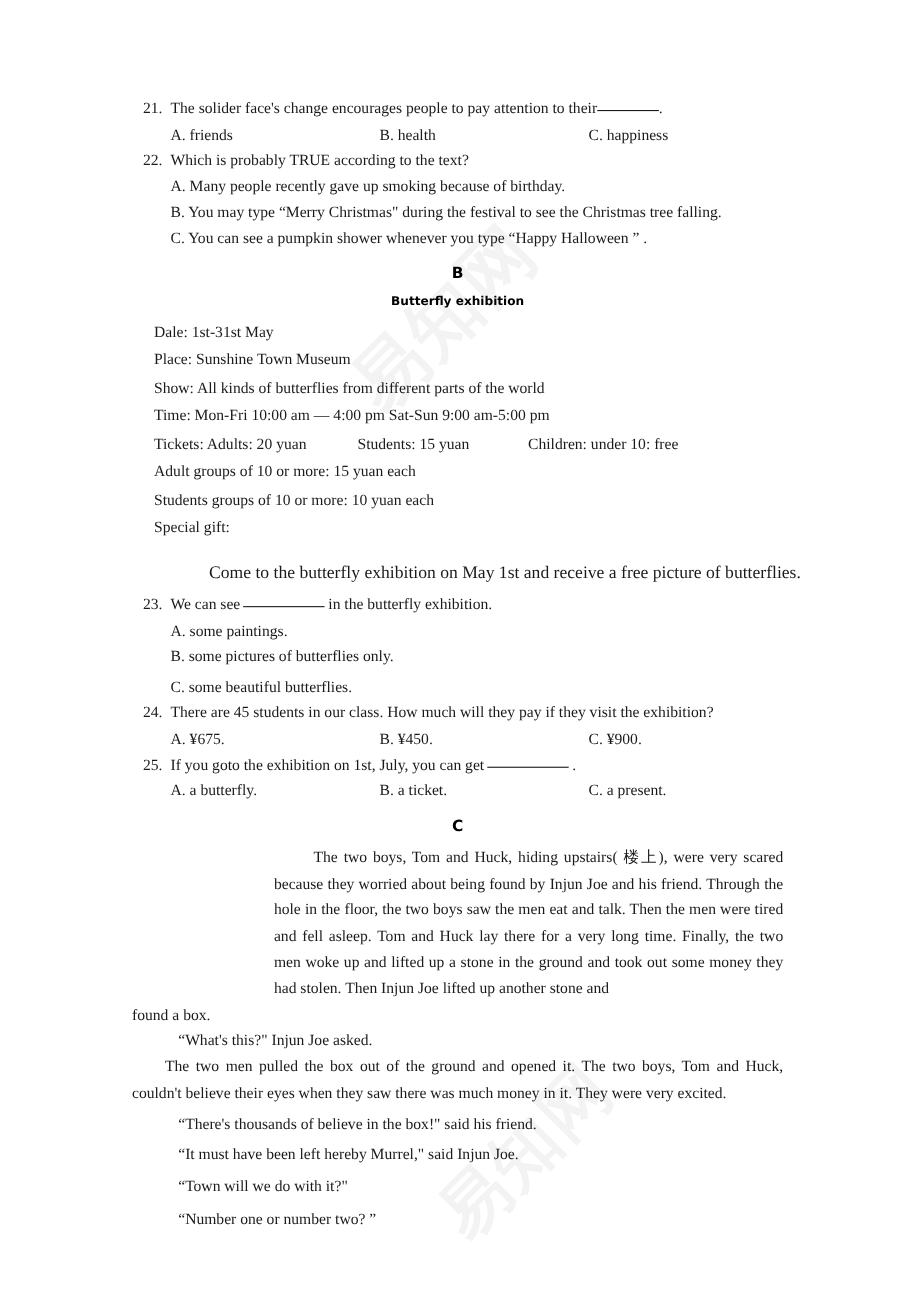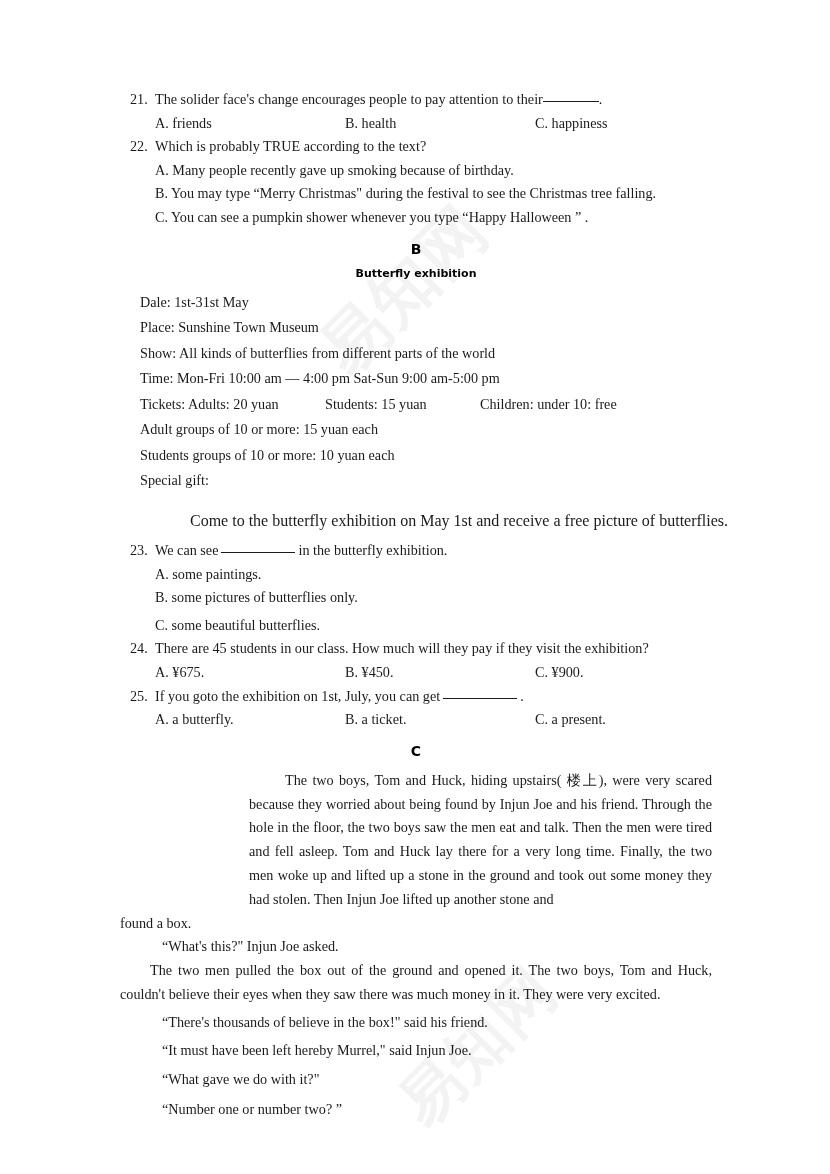--- a/index.html
+++ b/index.html
@@ -284,18 +284,18 @@
     <div class="passage-full">found a box.</div>
 
     <div class="dialog-line">“What's this?" Injun Joe asked.</div>
     <div class="passage-para">The two men pulled the box out of the ground and opened it. The two boys, Tom and Huck, couldn't believe their eyes when they saw there was much money in it. They were very excited.</div>
 
     <div class="gap-4"></div>
     <div class="dialog-line">“There's thousands of believe in the box!" said his friend.</div>
     <div class="gap-4"></div>
     <div class="dialog-line">“It must have been left hereby Murrel," said Injun Joe.</div>
     <div class="gap-6"></div>
-    <div class="dialog-line">“What gave we do with it?"</div>
+    <div class="dialog-line">“Town will we do with it?"</div>
     <div class="gap-6"></div>
     <div class="dialog-line">“Number one or number two? ”</div>
 
   </div>
 </div>
 
 </body></html>

